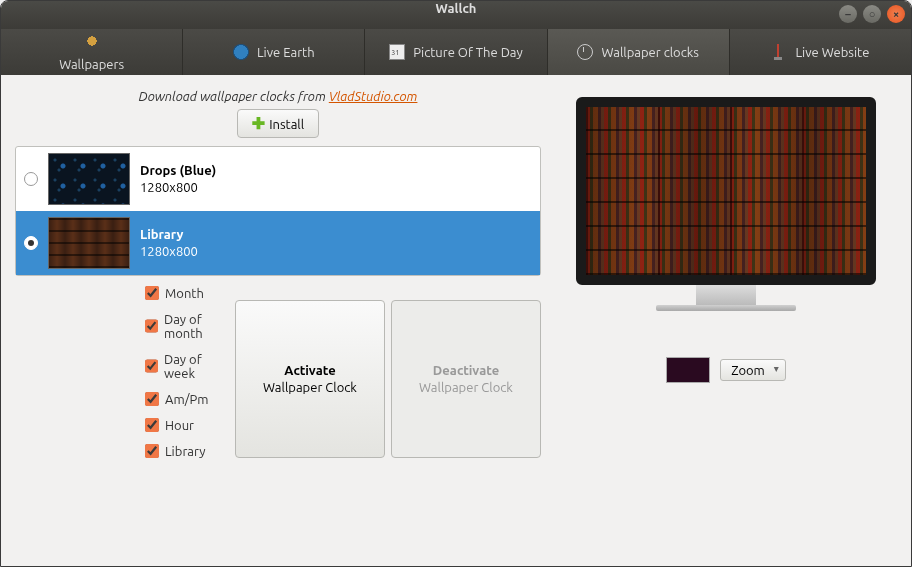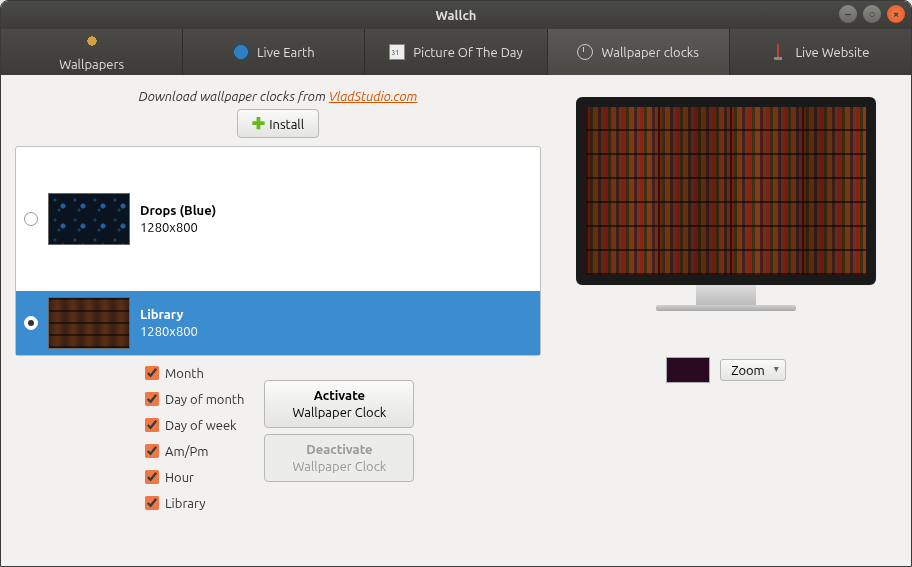--- a/index.html
+++ b/index.html
@@ -1,20 +1,20 @@
 <!DOCTYPE html>
 <html><head>
 <meta charset="utf-8">
 <style>
 * { box-sizing: border-box; margin: 0; padding: 0; font-family: "Ubuntu", "Liberation Sans", sans-serif; }
 body { width: 912px; height: 567px; background: #f0f0f0; overflow: hidden; }
 
 .window { width: 912px; height: 567px; border: 1px solid #3a3a3a; border-radius: 8px 8px 0 0; overflow: hidden; display: flex; flex-direction: column; background: #f2f1f0; }
 
-.titlebar { height: 28px; background: linear-gradient(#4a4a46, #3c3b37); display: flex; align-items: center; position: relative; color: #ddd; }
+.titlebar { height: 28px; background: linear-gradient(#4a4a46, #3c3b37); display: flex; align-items: flex-start; position: relative; color: #ddd; }
 .titlebar .title { width: 100%; text-align: center; font-size: 13px; font-weight: bold; }
 .win-controls { position: absolute; right: 6px; top: 4px; display: flex; gap: 6px; }
 .wc { width: 18px; height: 18px; border-radius: 9px; display: flex; align-items: center; justify-content: center; font-size: 11px; color: #3a3a3a; font-weight: bold; }
 .wc.min { background: linear-gradient(#8a8a84, #6a6a64); }
 .wc.max { background: linear-gradient(#8a8a84, #6a6a64); }
 .wc.close { background: radial-gradient(#f08050, #e95420); }
 
 .menubar { height: 26px; background: #f2f1f0; border-bottom: 1px solid #d6d6d2; display: flex; align-items: center; padding: 0 10px; gap: 14px; font-size: 13px; color: #3c3c3c; }
 .menubar span u { text-decoration: underline; }
 
@@ -26,37 +26,37 @@
 
 .content { flex: 1; display: flex; padding: 14px; gap: 14px; }
 
 .leftpane { flex: 1; min-width: 0; }
 .intro { text-align: center; font-size: 13px; color: #333; font-style: italic; margin-bottom: 6px; }
 .intro a { color: #d45500; text-decoration: underline; }
 .installbtn { display:flex; width:fit-content; margin:0 auto 8px; padding:4px 14px; background:linear-gradient(#fafafa,#e4e4e0); border:1px solid #b8b8b4; border-radius:4px; font-size:13px; gap:4px; align-items:center; }
 .plus { color:#68b723; font-size:16px; font-weight:bold; }
 
 .clocklist { border:1px solid #c0c0bc; border-radius:3px; background:#fff; }
-.item { display:flex; align-items:center; height:64px; gap:10px; padding:0 8px;margin-top:40px; }
+.item { display:flex; align-items:center; height:64px; gap:10px; padding:0 8px; }
 .item.selected { background:#3b8dd0; color:#fff; }
 .item .radio { width:14px; height:14px; border:1px solid #999; border-radius:50%; background:#fff; display:flex; align-items:center; justify-content:center; }
 .item.selected .radio { border-color:#fff; }
 .item .radio .dot { width:6px; height:6px; border-radius:50%; background:#333; }
 .thumb { width:82px; height:52px; border:1px solid #666; background:#1a1a1a; position:relative; overflow:hidden; }
 .thumb.drops { background:radial-gradient(circle at 30% 30%, #1a4060 1px, transparent 2px), radial-gradient(circle at 70% 60%, #2060a0 2px, transparent 3px), radial-gradient(circle at 50% 80%, #1a4060 1px, transparent 2px), #0a1420; background-size: 20px 20px; }
 .thumb.library { background:linear-gradient(90deg,#3a1f12 0%,#5a2f18 10%,#3a1f12 20%,#5a2f18 30%,#3a1f12 40%,#5a2f18 50%,#3a1f12 60%,#5a2f18 70%,#3a1f12 80%,#5a2f18 90%,#3a1f12 100%);}
 .thumb.library::before { content:''; position:absolute; inset:0; background:repeating-linear-gradient(0deg, rgba(0,0,0,0.5) 0, rgba(0,0,0,0.5) 2px, transparent 2px, transparent 12px); }
 .iteminfo { font-size:13px; line-height:1.3; }
 .iteminfo .name { font-weight:bold; }
 
 .controls { display:flex; gap:20px; margin-top:10px; padding-left:130px; }
 .checks { display:flex; flex-direction:column; gap:12px; }
 .checks label { font-size:13px; display:flex; align-items:center; gap:6px; color:#333; }
 .checks input { width:14px; height:14px; accent-color:#f07746; }
-.actionbtns { display:flex; flex-direction:column; gap:6px; margin-top:14px; position:relative; }
+.actionbtns { display:flex; flex-direction:row; gap:6px; margin-top:14px; position:relative; }
 .bigbtn { width:150px; padding:6px; background:linear-gradient(#fafafa,#e4e4e0); border:1px solid #b8b8b4; border-radius:4px; font-size:13px; text-align:center; line-height:1.3; }
 .bigbtn.disabled { color:#999; background:#ececea; }
 .watermark { position:absolute; left:135px; top:370px; color:#e74c3c; font-size:19px; line-height:1.3; pointer-events:none; font-weight:400; }
 
 .rightpane { width:342px; display:flex; flex-direction:column; align-items:center; }
 .monitor { width:320px; height:230px; margin-top:8px; position:relative; }
 .screen { width:300px; height:188px; margin:0 auto; border:10px solid #1a1a1a; border-radius:6px; background:#3a1f12; overflow:hidden; position:relative; }
 .screen-content { position:absolute; inset:0; background:
   repeating-linear-gradient(0deg, rgba(0,0,0,.55) 0 2px, transparent 2px 24px),
   repeating-linear-gradient(90deg, #2a1710 0 2px, transparent 2px 72px),

